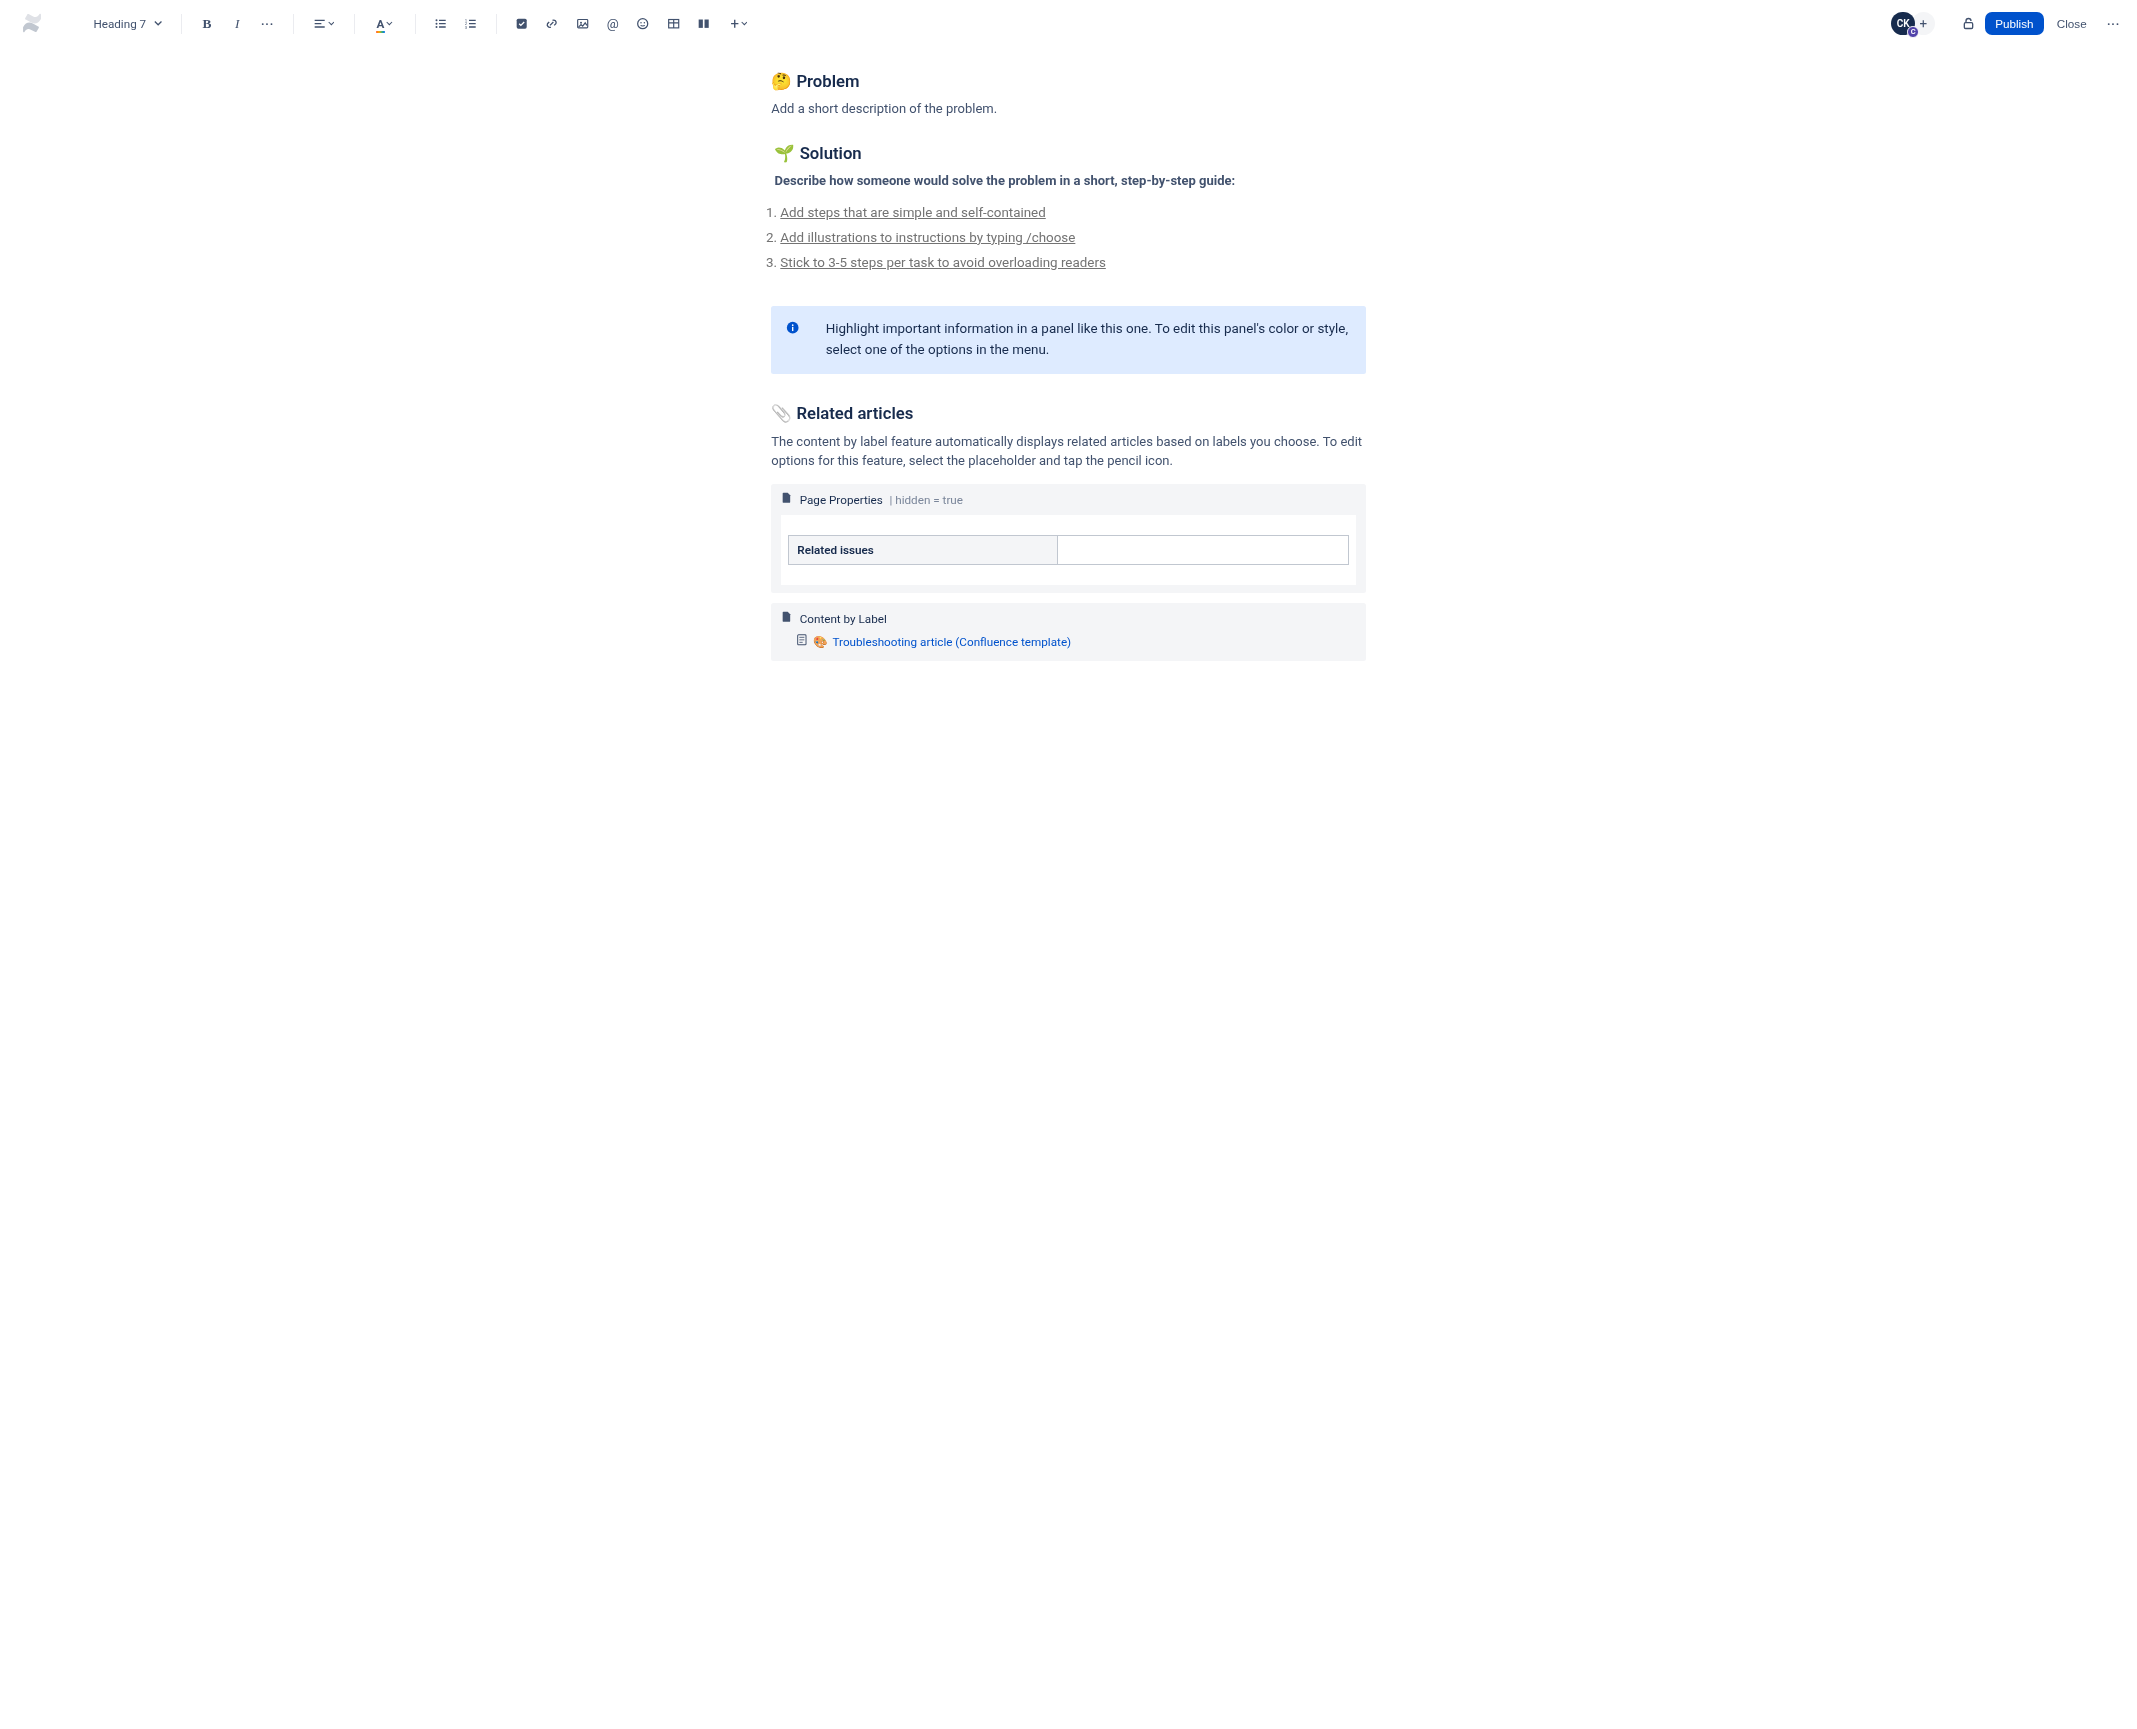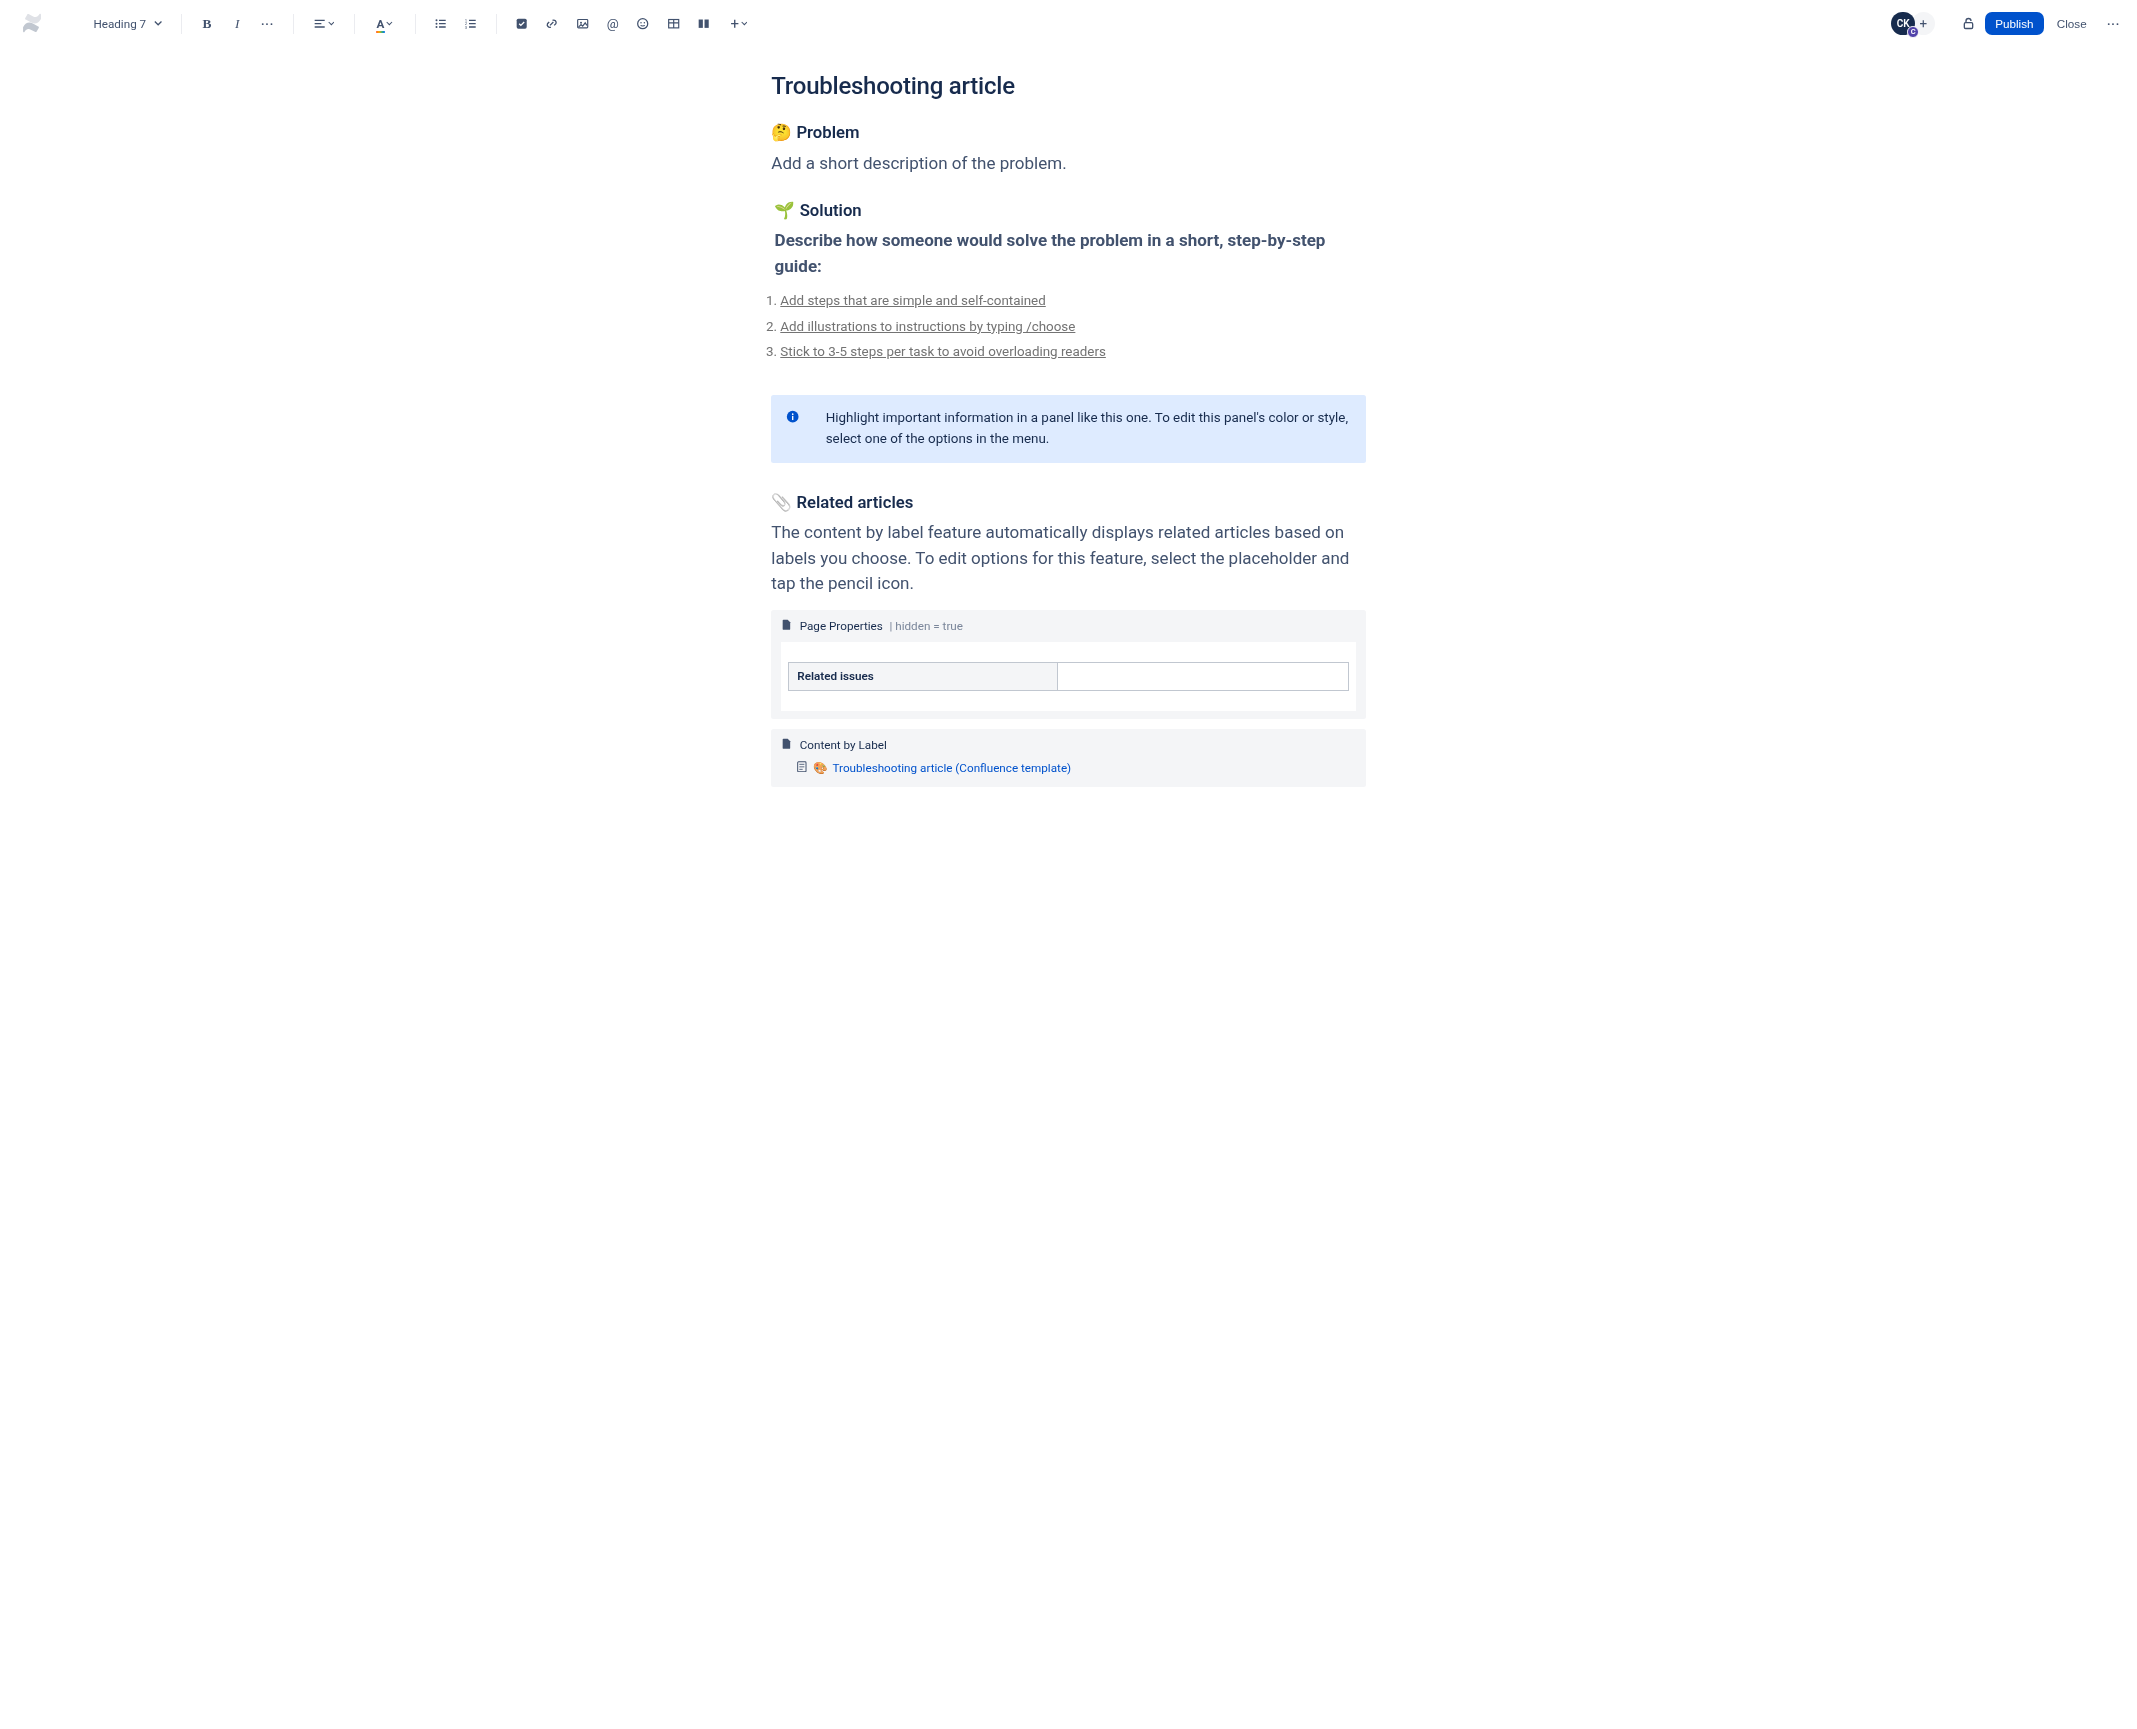--- a/index.html
+++ b/index.html
@@ -96,21 +96,21 @@
     color: #172B4D;
     margin: 22px 0 23.4px;
   }
   .h2 {
     display:flex; align-items:center; gap:6.7px;
     font-size: 16.7px; font-weight:600;
     margin: 0 0 8.3px;
   }
   .h2 .emoji-slot { font-size: 16.7px; width: 18.4px; text-align: center; }
   .para {
-    color:#42526E; font-size:17px;
+    color:#42526E; font-size:13px;
     margin-bottom: 25px; line-height: 1.5;
   }
   .para-tight { margin-bottom: 12px; font-weight: bold; }
   .indent { margin-left: 3.3px; }
   ol.steps {
     list-style: decimal;
     margin: 0 0 33px 9px;
     color:#737373;
     font-size:13.4px;
     text-decoration:underline;
@@ -303,21 +303,20 @@
 
   <button class="btn btn-primary">Publish</button>
   <button class="btn btn-subtle">Close</button>
 
   <div class="tb-btn">
       <span style="letter-spacing:0.8px;font-weight:700;">···</span>
     </div>
 </div>
 
 <div class="content">
-  <h1 class="title">Troubleshooting article</h1>
 
   <h2 class="h2">
     <span class="emoji-slot">🤔</span>
     <span>Problem</span>
   </h2>
   <p class="para">Add a short description of the problem.</p>
 
   <h2 class="h2 indent">
     <span class="emoji-slot">🌱</span>
     <span>Solution</span>

